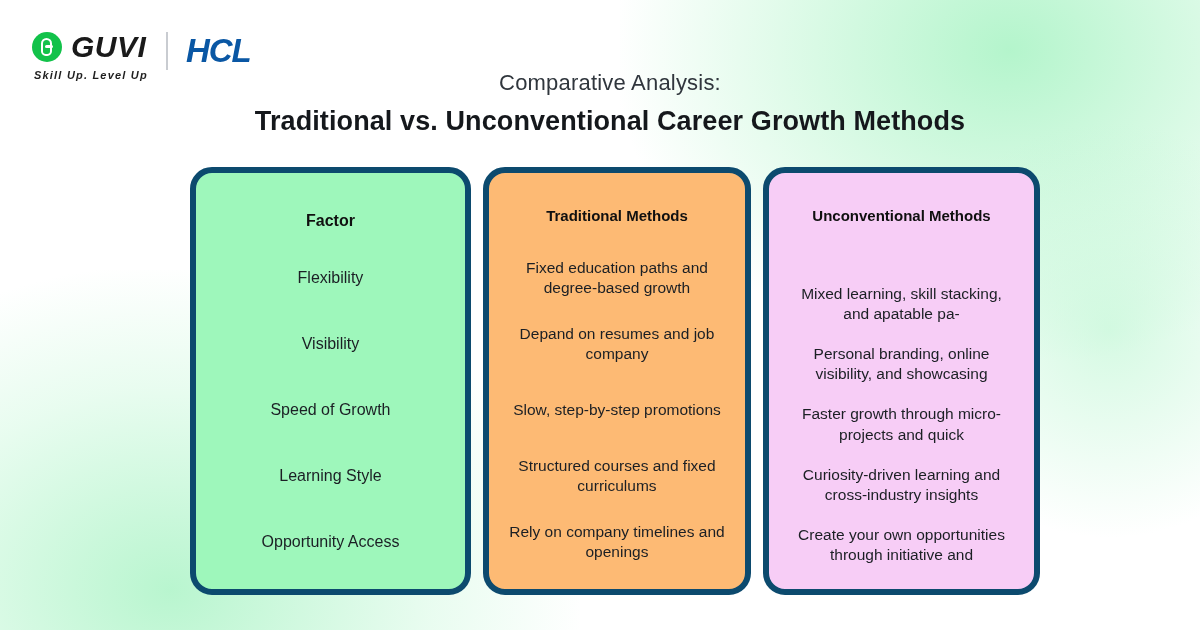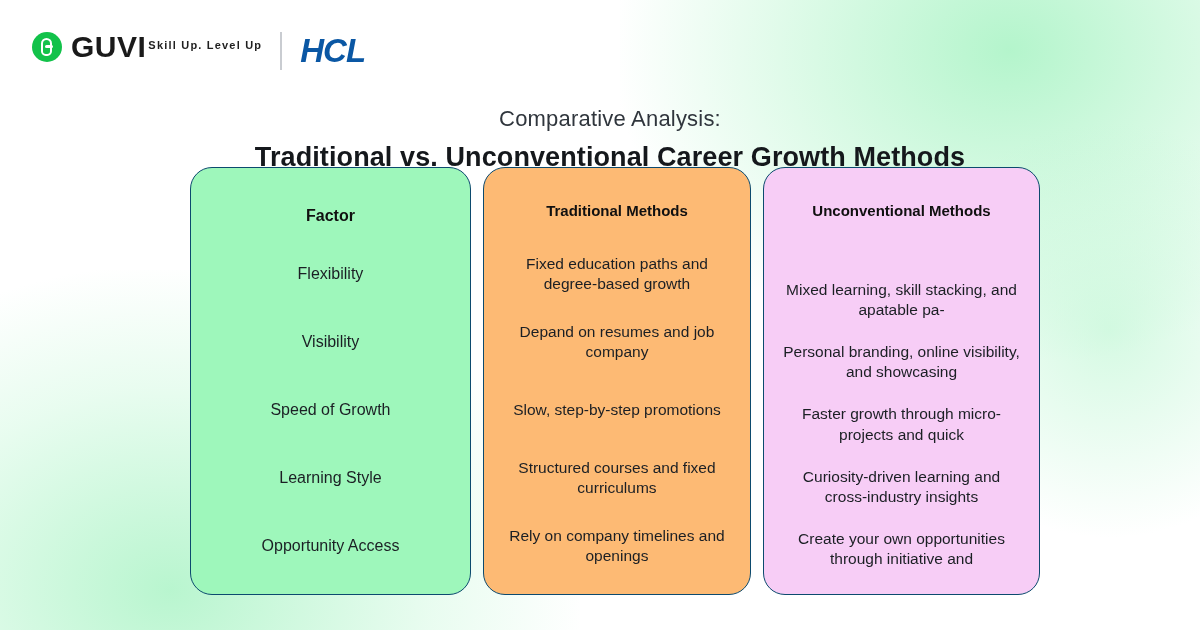--- a/index.html
+++ b/index.html
@@ -43,21 +43,21 @@
   }
 
   
   .logo-wrap {
     position: absolute;
     left: 32px;
     top: 32px;
     display: flex;
     align-items: flex-start;
   }
-  .guvi-block { display: flex; flex-direction: row; }
+  .guvi-block { display: flex; flex-direction: column; font-style: italic; }
   .guvi-row { display: flex; align-items: center; gap: 9px; }
   .guvi-mark {
     width: 30px; height: 30px;
     border-radius: 50%;
     background: #12c24a;
     position: relative;
     display: inline-block;
   }
   .guvi-mark::after {
     content: "";
@@ -110,21 +110,20 @@
     margin-top: 2px;
   }
 
   
   .title-area {
     position: absolute;
     top: 70px;
     left: 180px;
     width: 860px;
     text-align: center;
-    margin-top: 36px;
   }
   .title-sub {
     font-size: 22px;
     color: #30363d;
     font-weight: normal;
     letter-spacing: 0.2px;
   }
   .title-main {
     margin-top: 10px;
     font-size: 27px;
@@ -138,21 +137,21 @@
     position: absolute;
     left: 190px;
     top: 167px;
     width: 850px;
     height: 428px;
     display: flex;
     gap: 12px;
   }
   .col {
     border-radius: 22px;
-    border: 1px solid #0c4a6e;
+    border: 6px solid #0c4a6e;
     padding: 14px 14px 14px 14px;
     display: flex;
     flex-direction: column;
   }
   .col-factor {
     width: 285px;
     background: #9ef7bb;
   }
   .col-trad {
     width: 272px;

